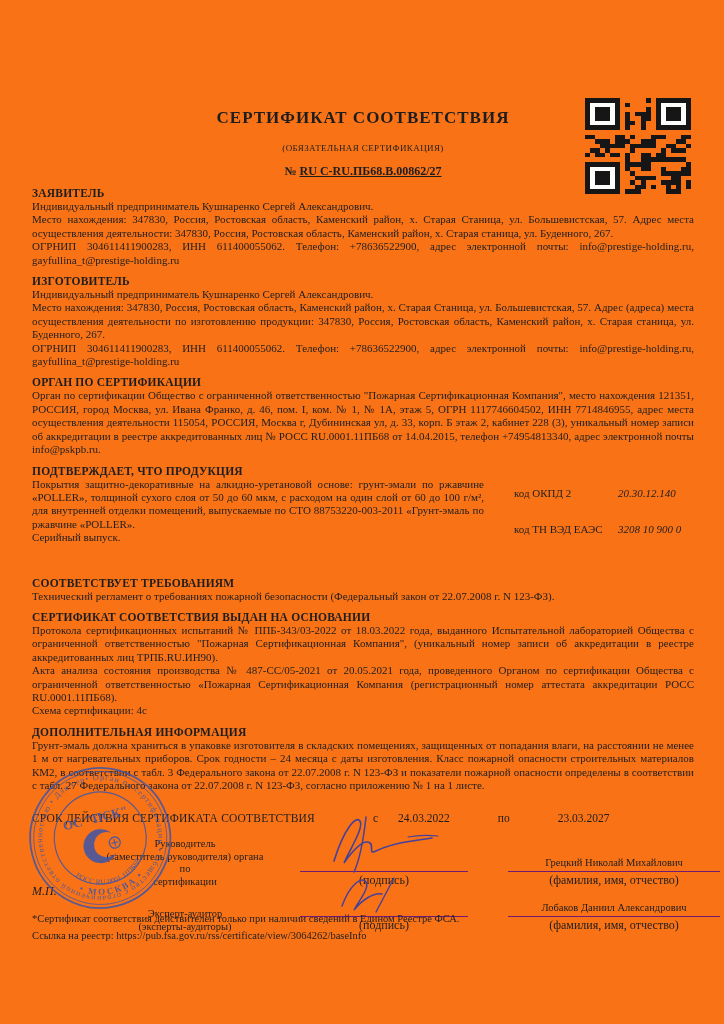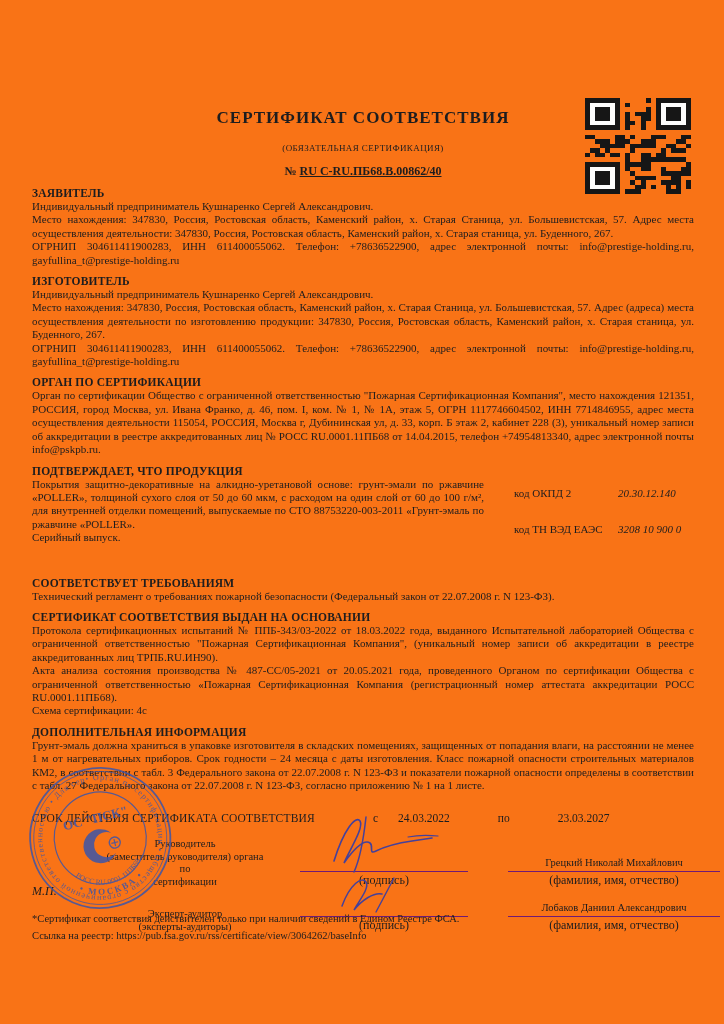--- a/index.html
+++ b/index.html
@@ -206,21 +206,21 @@
         <rect x="17" y="20" width="1" height="1" fill="#161616"></rect>
         <rect x="18" y="20" width="1" height="1" fill="#161616"></rect>
       </svg>
   </div>
 
   <div class="content">
 
     <div class="title-block">
       <div class="doc-title">СЕРТИФИКАТ СООТВЕТСТВИЯ</div>
       <div class="doc-subtitle">(ОБЯЗАТЕЛЬНАЯ СЕРТИФИКАЦИЯ)</div>
-      <div class="doc-number"><span>№</span> <span class="num">RU С-RU.ПБ68.В.00862/40</span></div>
+      <div class="doc-number"><span>№</span> <span class="num">RU С-RU.ПБ68.В.00862/27</span></div>
     </div>
 
     <div>
       <div class="sec-heading">ЗАЯВИТЕЛЬ</div>
       <div class="sec-body">Индивидуальный предприниматель Кушнаренко Сергей Александрович.
 Место нахождения: 347830, Россия, Ростовская область, Каменский район, х. Старая Станица, ул. Большевистская, 57. Адрес места осуществления деятельности: 347830, Россия, Ростовская область, Каменский район, х. Старая станица, ул. Буденного, 267.
 ОГРНИП 304611411900283, ИНН 611400055062. Телефон: +78636522900, адрес электронной почты: info@prestige-holding.ru, gayfullina_t@prestige-holding.ru</div>
     </div>
 
     <div>

